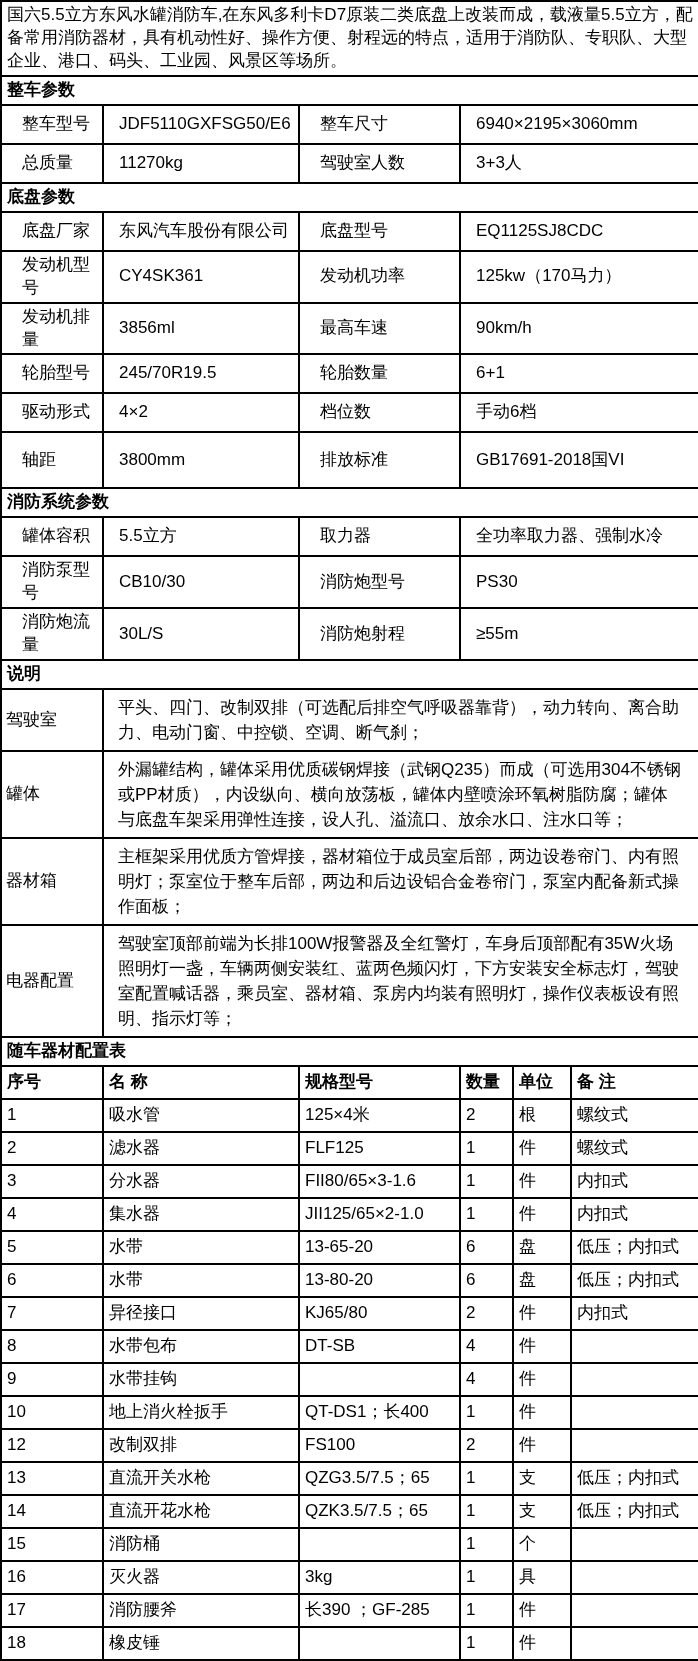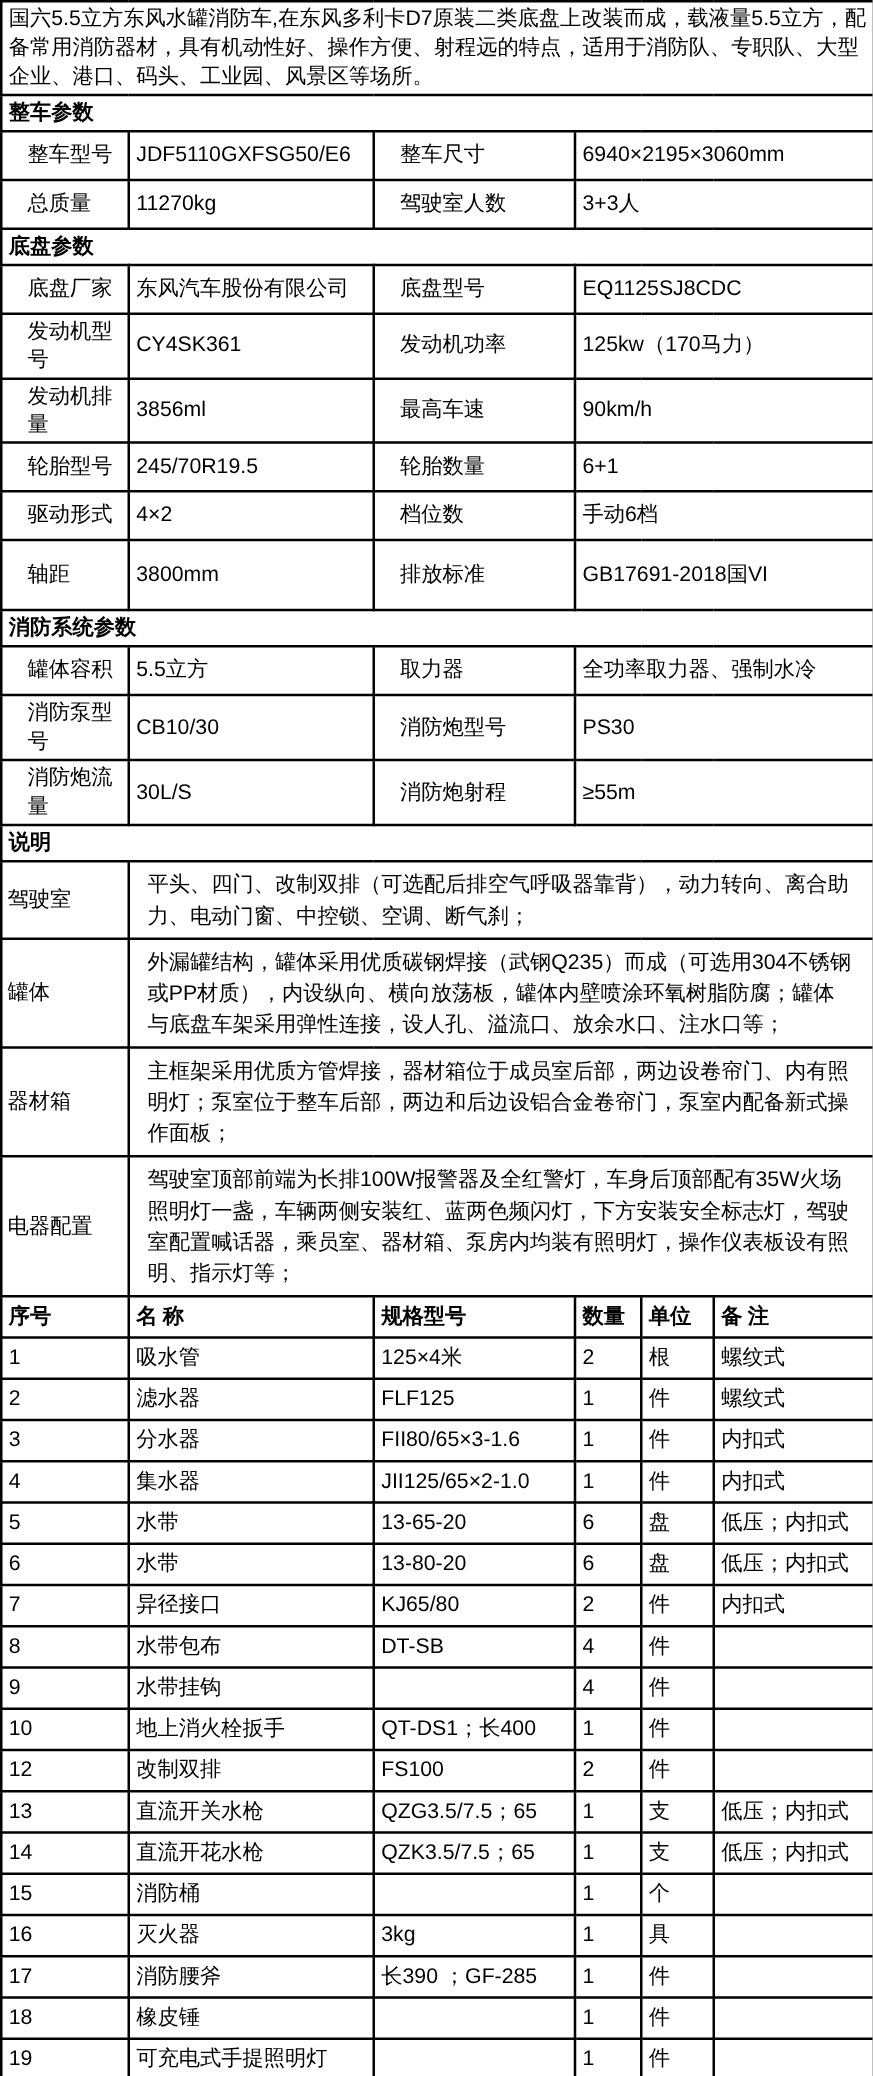--- a/index.html
+++ b/index.html
@@ -37,32 +37,32 @@
   
   td.sec-hdr {
     font-weight: bold;
     font-size: 17px;
     height: 22px;
     padding: 1px 4px;
   }
   
   tbody.params td { height: 33px; }
   tbody.params td.plabel { padding-left: 20px; }
-  tbody.params td.pvalue { padding-left: 5px; }
+  tbody.params td.pvalue { padding-left: 15px; }
   tbody[data-repeat="sections.chassis.rows"] tr:last-child td { height: 50px; border-radius: 20px; }
   
   tbody.notes td.ntext {
     line-height: 25px;
     padding: 5px 14px;
     word-break: break-all;
   }
   tbody.notes td.nlabel { padding-left: 4px; }
   
   tbody.equip td, tr.equip-hdr td { height: 29px; padding: 1px 5px; }
-  tr.equip-hdr td { font-weight: bold; font-family: Liberation Serif, serif; }
+  tr.equip-hdr td { font-weight: bold; }
 </style>
 </head>
 <body>
 
 <div class="sheet">
   <table class="spec">
     <colgroup>
       <col style="width:102px">
         <col style="width:196px">
         <col style="width:161px">
@@ -200,20 +200,23 @@
           <td class="ntext" colspan="5">主框架采用优质方管焊接，器材箱位于成员室后部，两边设卷帘门、内有照明灯；泵室位于整车后部，两边和后边设铝合金卷帘门，泵室内配备新式操作面板；</td>
         </tr>
 
         <tr>
           <td class="nlabel">电器配置</td>
           <td class="ntext" colspan="5">驾驶室顶部前端为长排100W报警器及全红警灯，车身后顶部配有35W火场照明灯一盏，车辆两侧安装红、蓝两色频闪灯，下方安装安全标志灯，驾驶室配置喊话器，乘员室、器材箱、泵房内均装有照明灯，操作仪表板设有照明、指示灯等；</td>
         </tr>
       </tbody>
 
     <tbody>
+      <tr>
+        <td class="sec-hdr" colspan="6">随车器材配置表</td>
+      </tr>
       <tr class="equip-hdr">
         <td>序号</td>
         <td>名 称</td>
         <td>规格型号</td>
         <td>数量</td>
         <td>单位</td>
         <td>备 注</td>
       </tr>
     </tbody>
     <tbody class="equip" data-repeat="sections.equip.rows">

